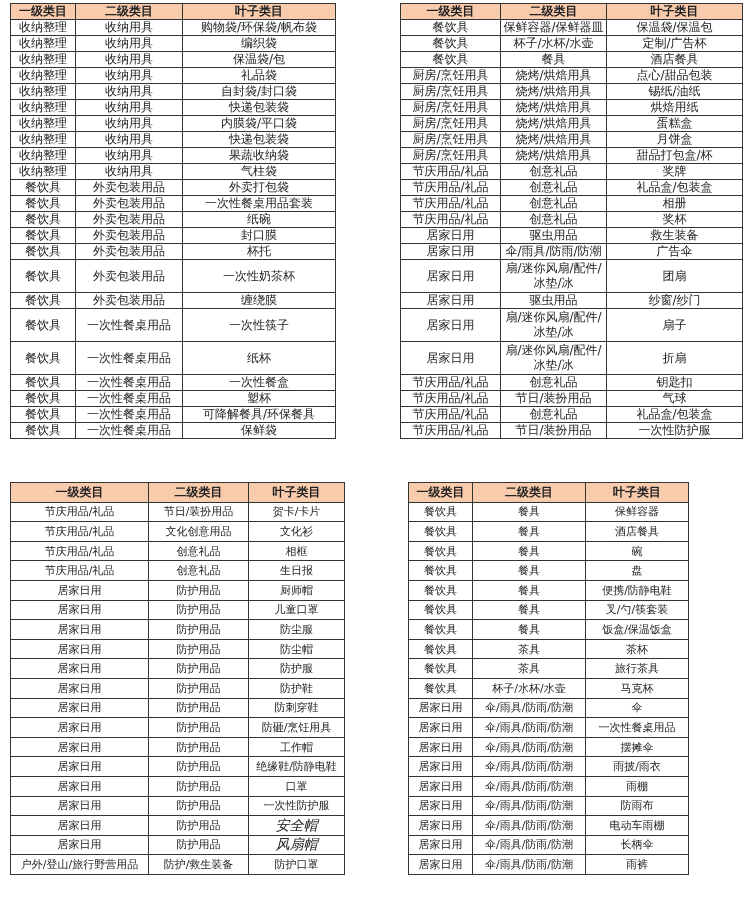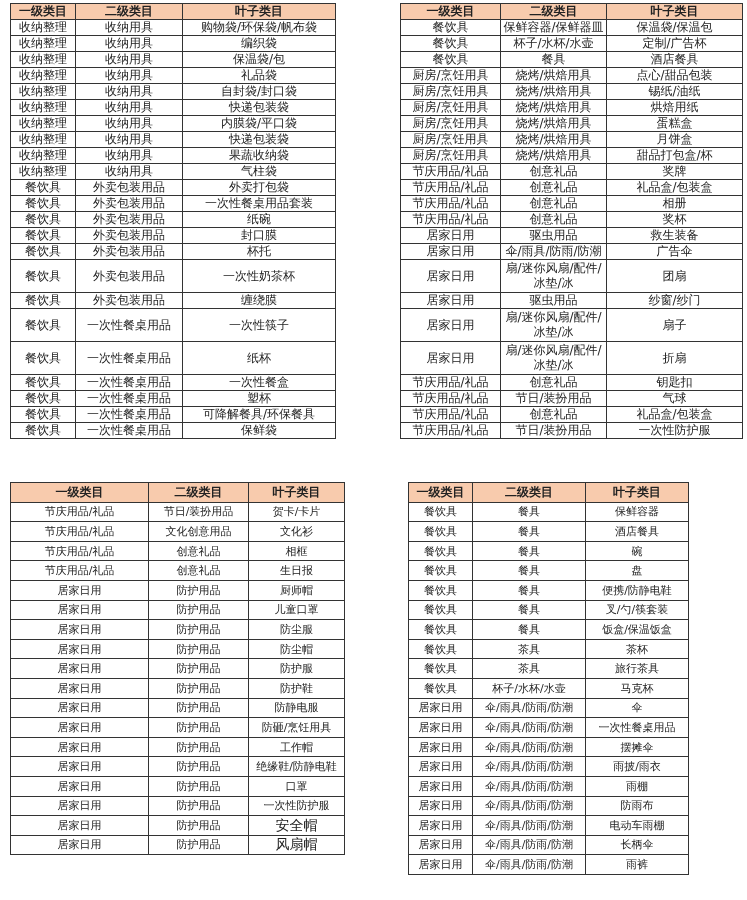--- a/index.html
+++ b/index.html
@@ -12,21 +12,21 @@
   
   .t-top th, .t-top td { font-size: 12px; height: 15px; }
   .t-top tr.tall td { height: 32px; }
   #tbl-tl { left: 10px; top: 3px; width: 325px; }
   #tbl-tr { left: 400px; top: 3px; width: 342px; }
   
   .t-bot th, .t-bot td { font-size: 11px; height: 18.6px; line-height: 14px; }
   .t-bot th { font-size: 12px; }
   #tbl-bl { left: 10px; top: 482px; width: 334px; }
   #tbl-br { left: 408px; top: 482px; width: 280px; }
-  .big { font-size: 14px !important; }
+  .big { font-size: 14px !important; font-style: italic; }
 </style>
 </head>
 <body>
 
 <table id="tbl-tl" class="sheet t-top">
   <colgroup>
       <col style="width:65px">
       <col style="width:107px">
       <col style="width:153px">
     </colgroup>
@@ -348,21 +348,21 @@
         <td>防护服</td>
       </tr>
       <tr>
         <td>居家日用</td>
         <td>防护用品</td>
         <td>防护鞋</td>
       </tr>
       <tr>
         <td>居家日用</td>
         <td>防护用品</td>
-        <td>防静电服</td>
+        <td>防刺穿鞋</td>
       </tr>
       <tr>
         <td>居家日用</td>
         <td>防护用品</td>
         <td>防砸/烹饪用具</td>
       </tr>
       <tr>
         <td>居家日用</td>
         <td>防护用品</td>
         <td>工作帽</td>
@@ -384,20 +384,25 @@
       </tr>
       <tr>
         <td>居家日用</td>
         <td>防护用品</td>
         <td class="big">安全帽</td>
       </tr>
       <tr>
         <td>居家日用</td>
         <td>防护用品</td>
         <td class="big">风扇帽</td>
+      </tr>
+      <tr>
+        <td>户外/登山/旅行野营用品</td>
+        <td>防护/救生装备</td>
+        <td>防护口罩</td>
       </tr>
     </tbody>
 </table>
 
 <table id="tbl-br" class="sheet t-bot">
   <colgroup>
       <col style="width:64px">
       <col style="width:113px">
       <col style="width:103px">
     </colgroup>

